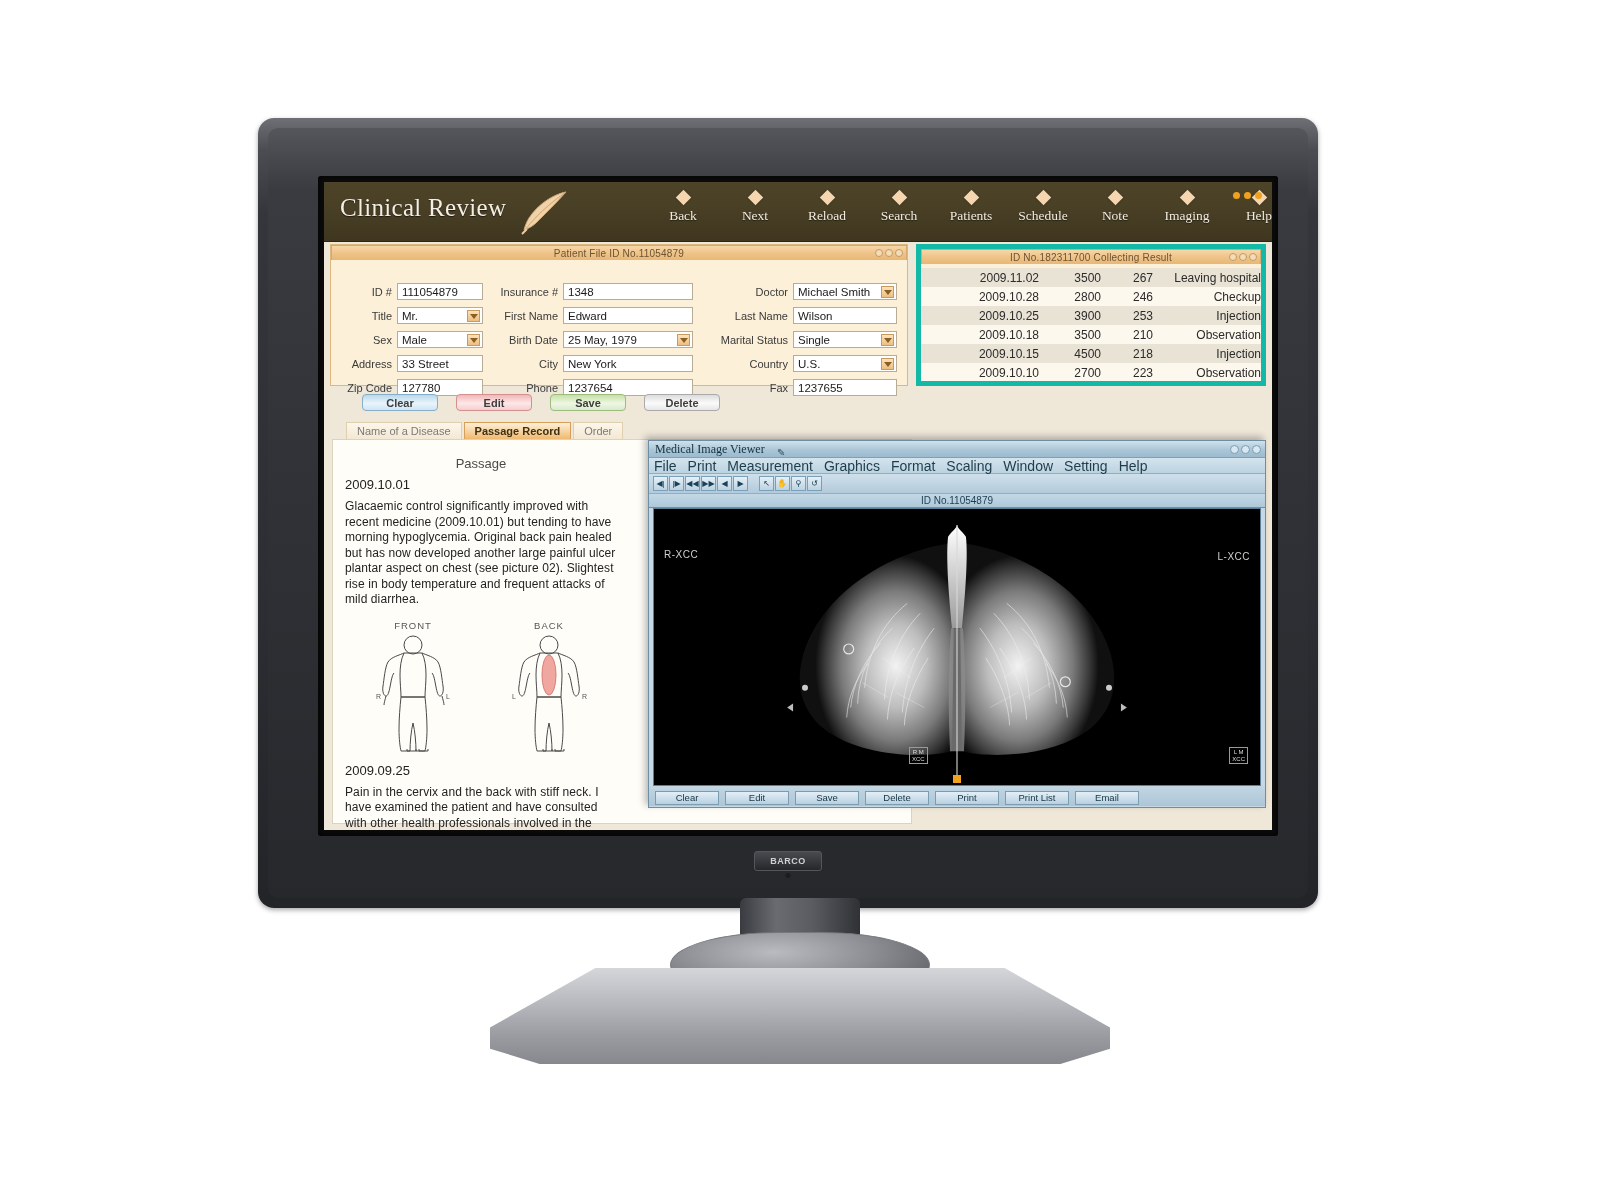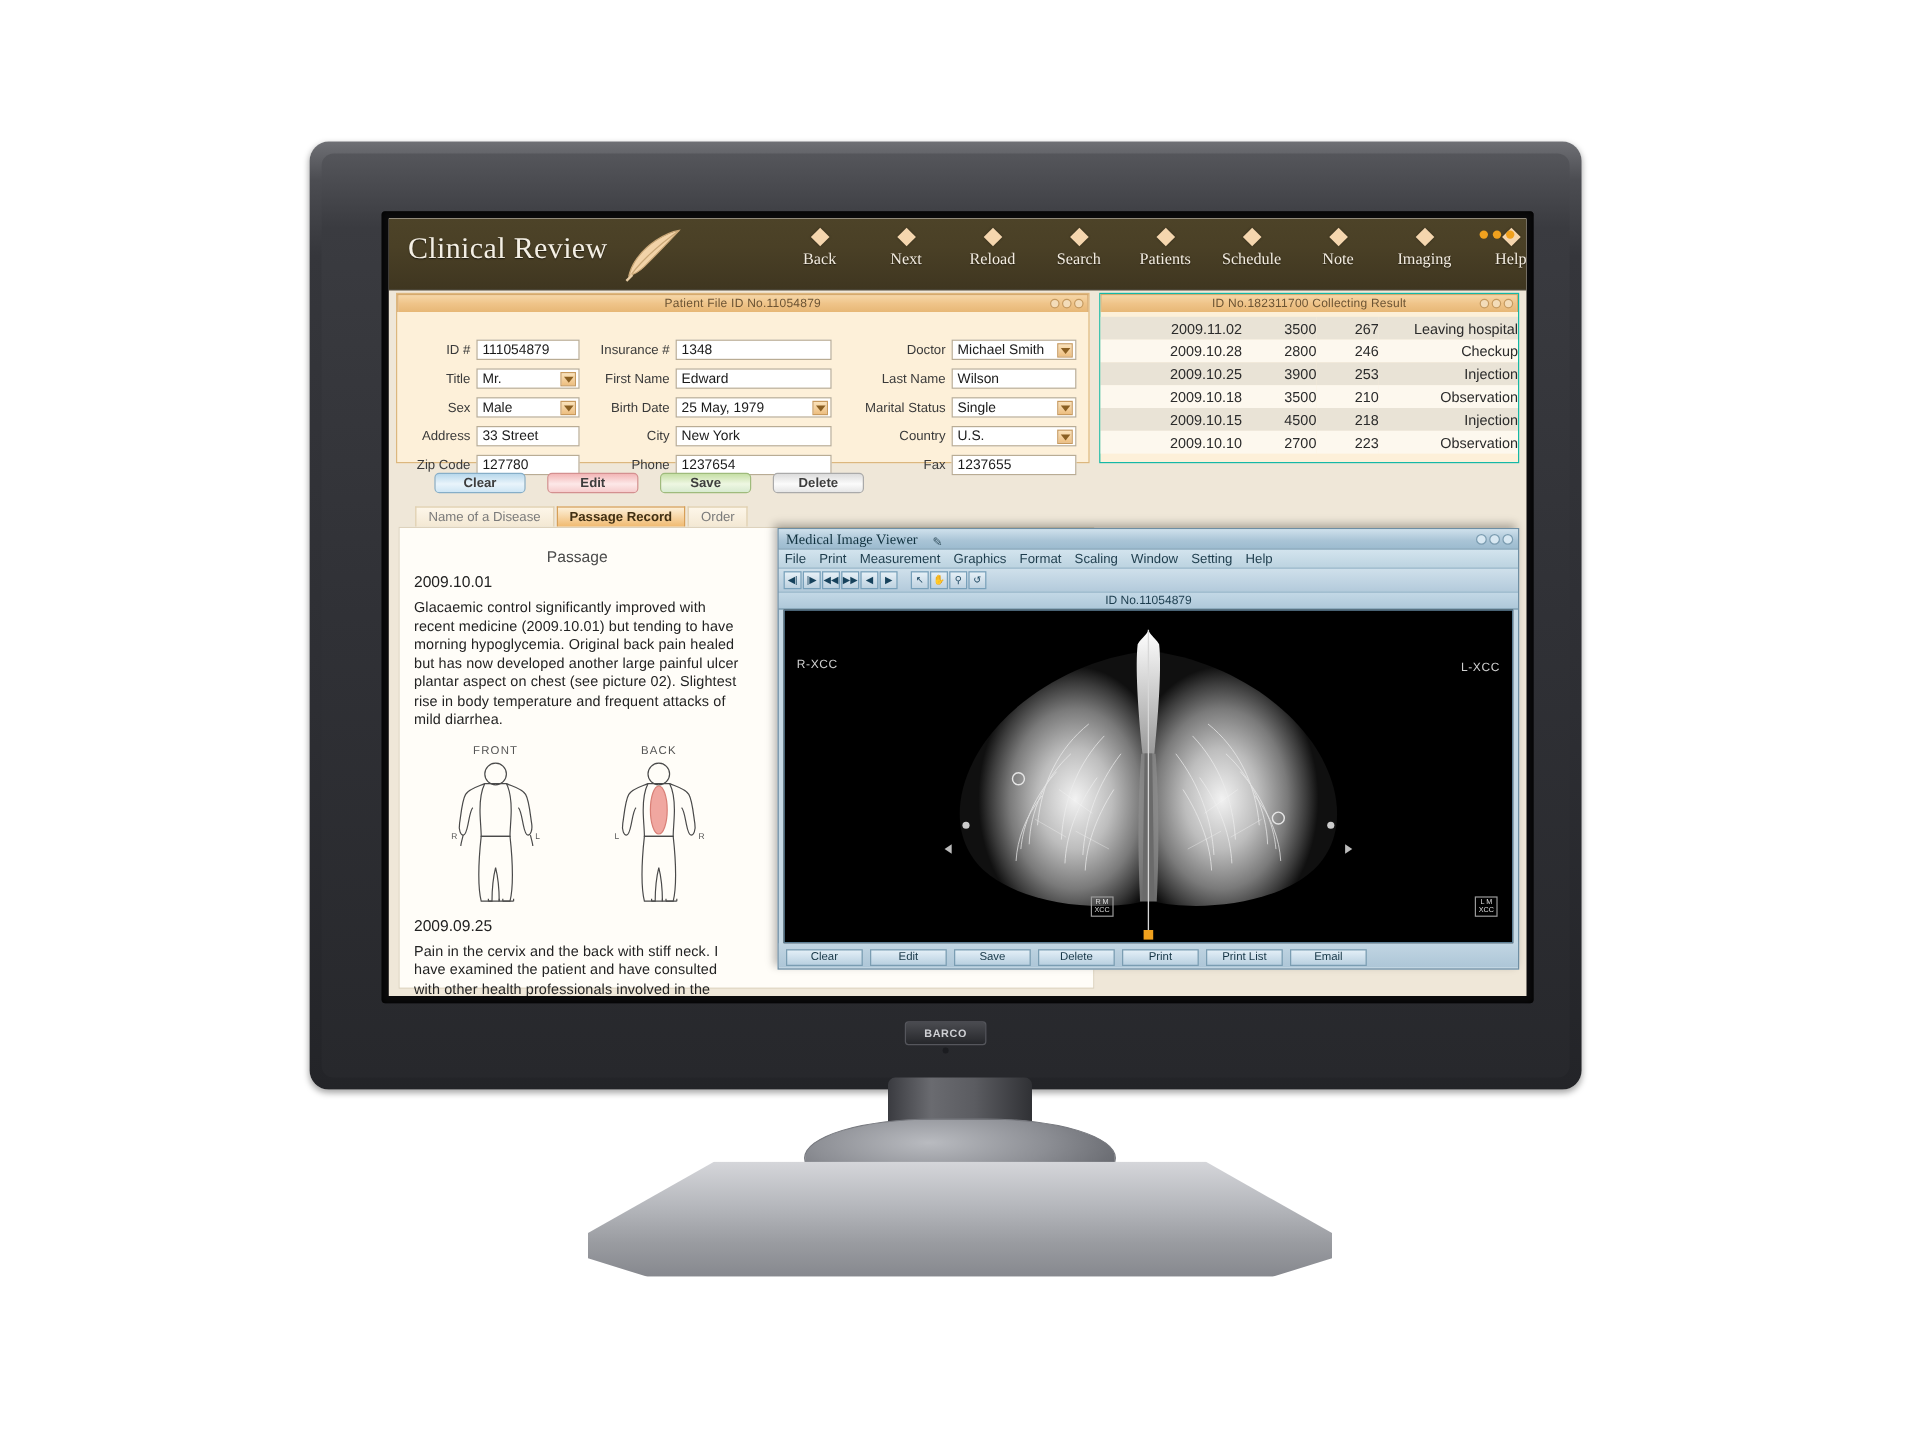--- a/index.html
+++ b/index.html
@@ -65,21 +65,21 @@
     border:1px solid #76787e;
   }
   .stand-base {
     position:absolute; left:50%; top:968px; transform:translateX(-50%);
     width:620px; height:96px;
     background:linear-gradient(180deg,#d5d6da 0%,#b4b6bb 40%,#9a9ca1 70%,#86888e 100%);
     clip-path: polygon(17% 0%, 83% 0%, 100% 62%, 100% 84%, 92% 100%, 8% 100%, 0% 84%, 0% 62%);
   }
 
   
-  .app { position:absolute; inset:0; background:#efe7d8; }
+  .app { position:absolute; inset:0; background:#efe7d8;border-radius:21px; }
 
   .appbar {
     position:absolute; left:0; top:0; width:100%; height:60px;
     background: linear-gradient(180deg,#4d4328 0%,#4a4026 40%,#3f3620 100%);
     border-bottom:1px solid #2b2516;
   }
   .app-logo {
     position:absolute; left:16px; top:12px;
     color:#f4efe4; font-family:"Liberation Serif", serif;
     font-size:25px; letter-spacing:.3px;
@@ -126,21 +126,21 @@
   .caret {
     position:absolute; right:2px; top:2px; width:13px; height:12px;
     background:linear-gradient(180deg,#fbe3bb,#edbe80);
     border:1px solid #c89a5e; display:flex; align-items:center; justify-content:center;
   }
   .caret:after { content:""; border-left:4px solid transparent; border-right:4px solid transparent;
                  border-top:5px solid #8a5f22; }
 
   .result-panel {
     position:absolute; left:592px; top:62px; width:350px; height:142px;
-    background:#fdf0d9; border:1px solid #14b8a6; overflow:hidden;
+    background:#fdf0d9; border:5px solid #14b8a6; overflow:hidden;
   }
   .res-table { width:100%; border-collapse:collapse; margin-top:4px; }
   .res-table td { font-size:12px; color:#2b2b2b; padding:2px 0; height:19px;
                   font-family:"Liberation Sans", sans-serif;text-align:right; }
   .res-table tr:nth-child(odd) { background:#e9e3d6; }
   .res-table tr:nth-child(even) { background:#fdf8ee; }
   .c-date { padding-left:14px !important; width:118px; }
   .c-a { width:62px; }
   .c-b { width:52px; }
 
@@ -205,21 +205,21 @@
   }
   .v-title .pen { position:absolute; left:128px; top:3px; font-size:10px; color:#33505f; }
   .v-ctrl { position:absolute; right:4px; top:4px; display:flex; gap:2px; }
   .v-ctrl i { width:9px; height:9px; border-radius:50%; background:#d8e8f2;
               border:1px solid #7b9cb0; display:block; }
   .v-menu {
     height:16px; background:linear-gradient(180deg,#d3e4ee,#bcd3e0);
     border-bottom:1px solid #8fb0c4;
     display:flex; align-items:center; padding-left:5px; gap:11px;
   }
-  .v-menu span { font-size:11px; color:#1d3c4c; cursor:pointer; }
+  .v-menu span { font-size:14px; color:#1d3c4c; cursor:pointer; }
   .v-tools {
     height:20px; background:linear-gradient(180deg,#cfe0eb,#b3cadb);
     border-bottom:1px solid #8fb0c4; display:flex; align-items:center;
     padding-left:4px; gap:1px;
   }
   .tool {
     width:15px; height:15px; background:linear-gradient(180deg,#e6f0f7,#bed2e0);
     border:1px solid #78a0ba; display:flex; align-items:center; justify-content:center;
     font-size:8px; color:#17425c; cursor:pointer;
   }

